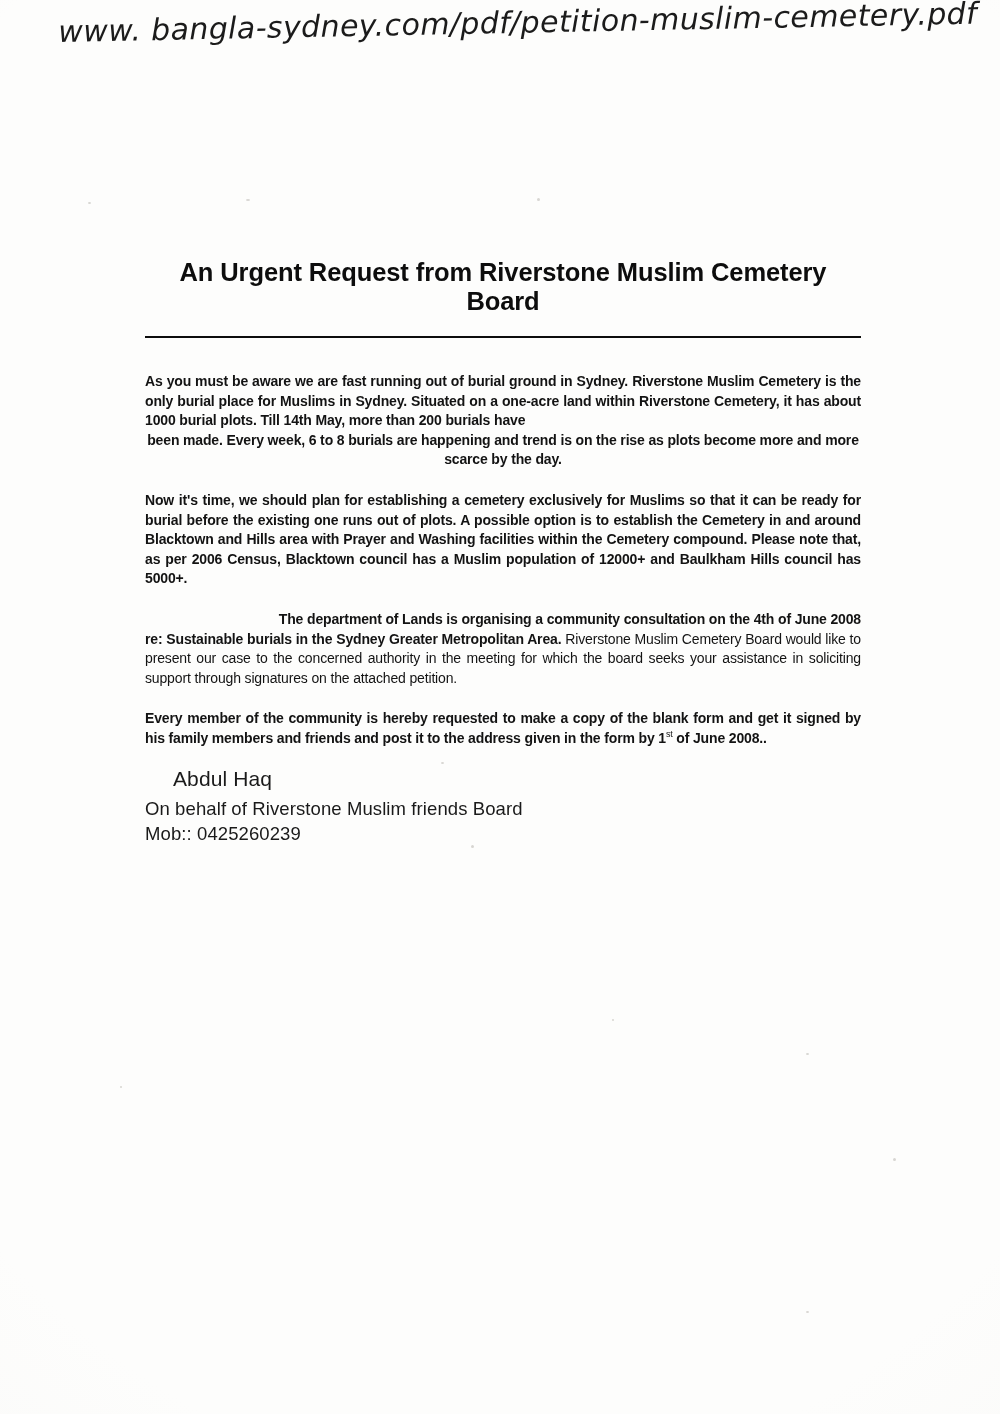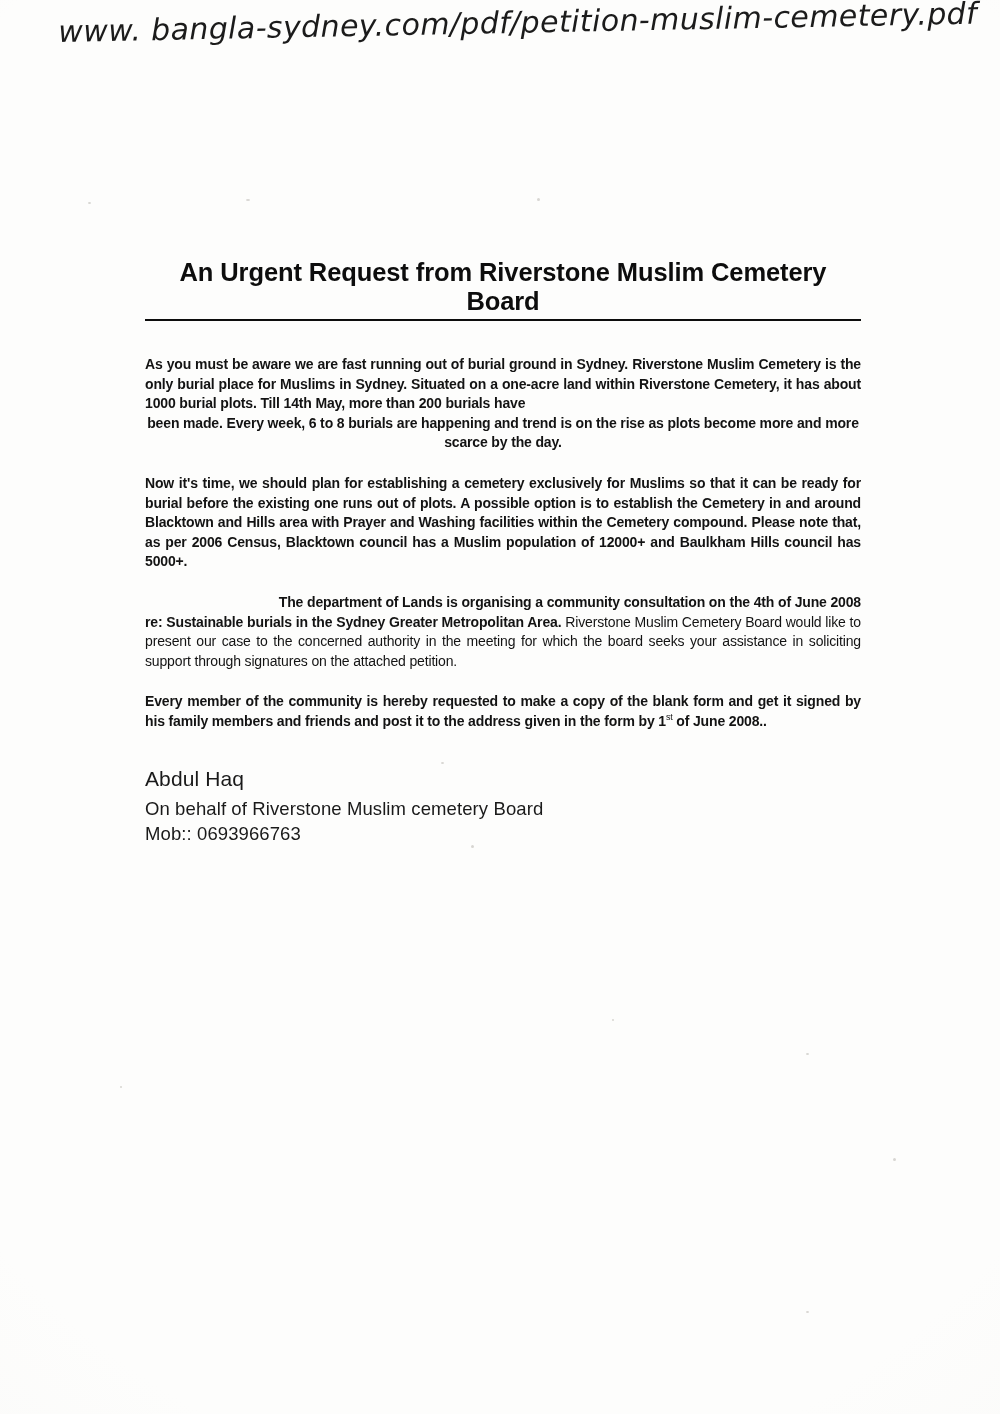--- a/index.html
+++ b/index.html
@@ -72,21 +72,21 @@
     font-weight: bold;
     text-align: center;
     letter-spacing: -0.1px;
     margin: 0 0 32px 0;
     padding-bottom: 2px;
     color: #0d0d0d;
     display: block;
   }
   .doc-title span.u {
     border-bottom: 2px solid #0d0d0d;
-    padding-bottom: 3px;
+    padding-bottom: 20px;
     display: inline-block;
   }
 
   .para {
     font-family: "Liberation Sans Narrow", "Liberation Sans", sans-serif;
     font-size: 14px;
     font-weight: bold;
     line-height: 1.40;
     text-align: justify;
     text-justify: inter-word;
@@ -113,21 +113,21 @@
     position: absolute;
     left: 145px;
     top: 765px;
     font-family: "Liberation Sans", "DejaVu Sans", sans-serif;
     font-size: 18.5px;
     font-weight: normal;
     line-height: 1.36;
     color: #1a1a1a;
     letter-spacing: 0.1px;
   }
-  .signature .sig-name { display: block; font-size: 21px; margin-bottom: 2px; }
+  .signature .sig-name { display: block; font-size: 21px; margin-bottom: 2px; margin-left: 28px; }
   .signature .sig-line { display: block; }
 </style>
 </head>
 <body>
 
 <div class="page">
 
   <div class="scan-tint"></div>
 
   <div class="scan-speckles">
@@ -154,17 +154,17 @@
     <p class="para">Now it's time, we should plan for establishing a cemetery exclusively for Muslims so that it can be ready for burial before the existing one runs out of plots. A possible option is to establish the Cemetery in and around Blacktown and Hills area with Prayer and Washing facilities within the Cemetery compound. Please note that, as per 2006 Census, Blacktown council has a Muslim population of 12000+ and Baulkham Hills council has 5000+.</p>
 
     <p class="para para-3"><span class="hardline">The department of Lands is organising a community consultation on the 4th of June 2008</span><span>re: Sustainable burials in the Sydney Greater Metropolitan Area.</span><span class="w-normal"> Riverstone Muslim Cemetery Board would like to present our case to the concerned authority in the meeting for which the board seeks your assistance in soliciting support through signatures on the attached petition.</span></p>
 
     <p class="para"><span>Every member of the community is hereby requested to make a copy of the blank form and get it signed by his  family members and friends and post it to the address given in the form by 1</span><sup class="ord">st</sup><span> of June 2008..</span></p>
 
   </div>
 
   <div class="signature">
     <span class="sig-line sig-name">Abdul Haq</span>
-    <span class="sig-line">On behalf of Riverstone Muslim cemetery Board</span>
-    <span class="sig-line">Mob:: 0693966763</span>
+    <span class="sig-line">On behalf of Riverstone Muslim friends Board</span>
+    <span class="sig-line">Mob:: 0425260239</span>
   </div>
 
 </div>
 
 </body></html>

